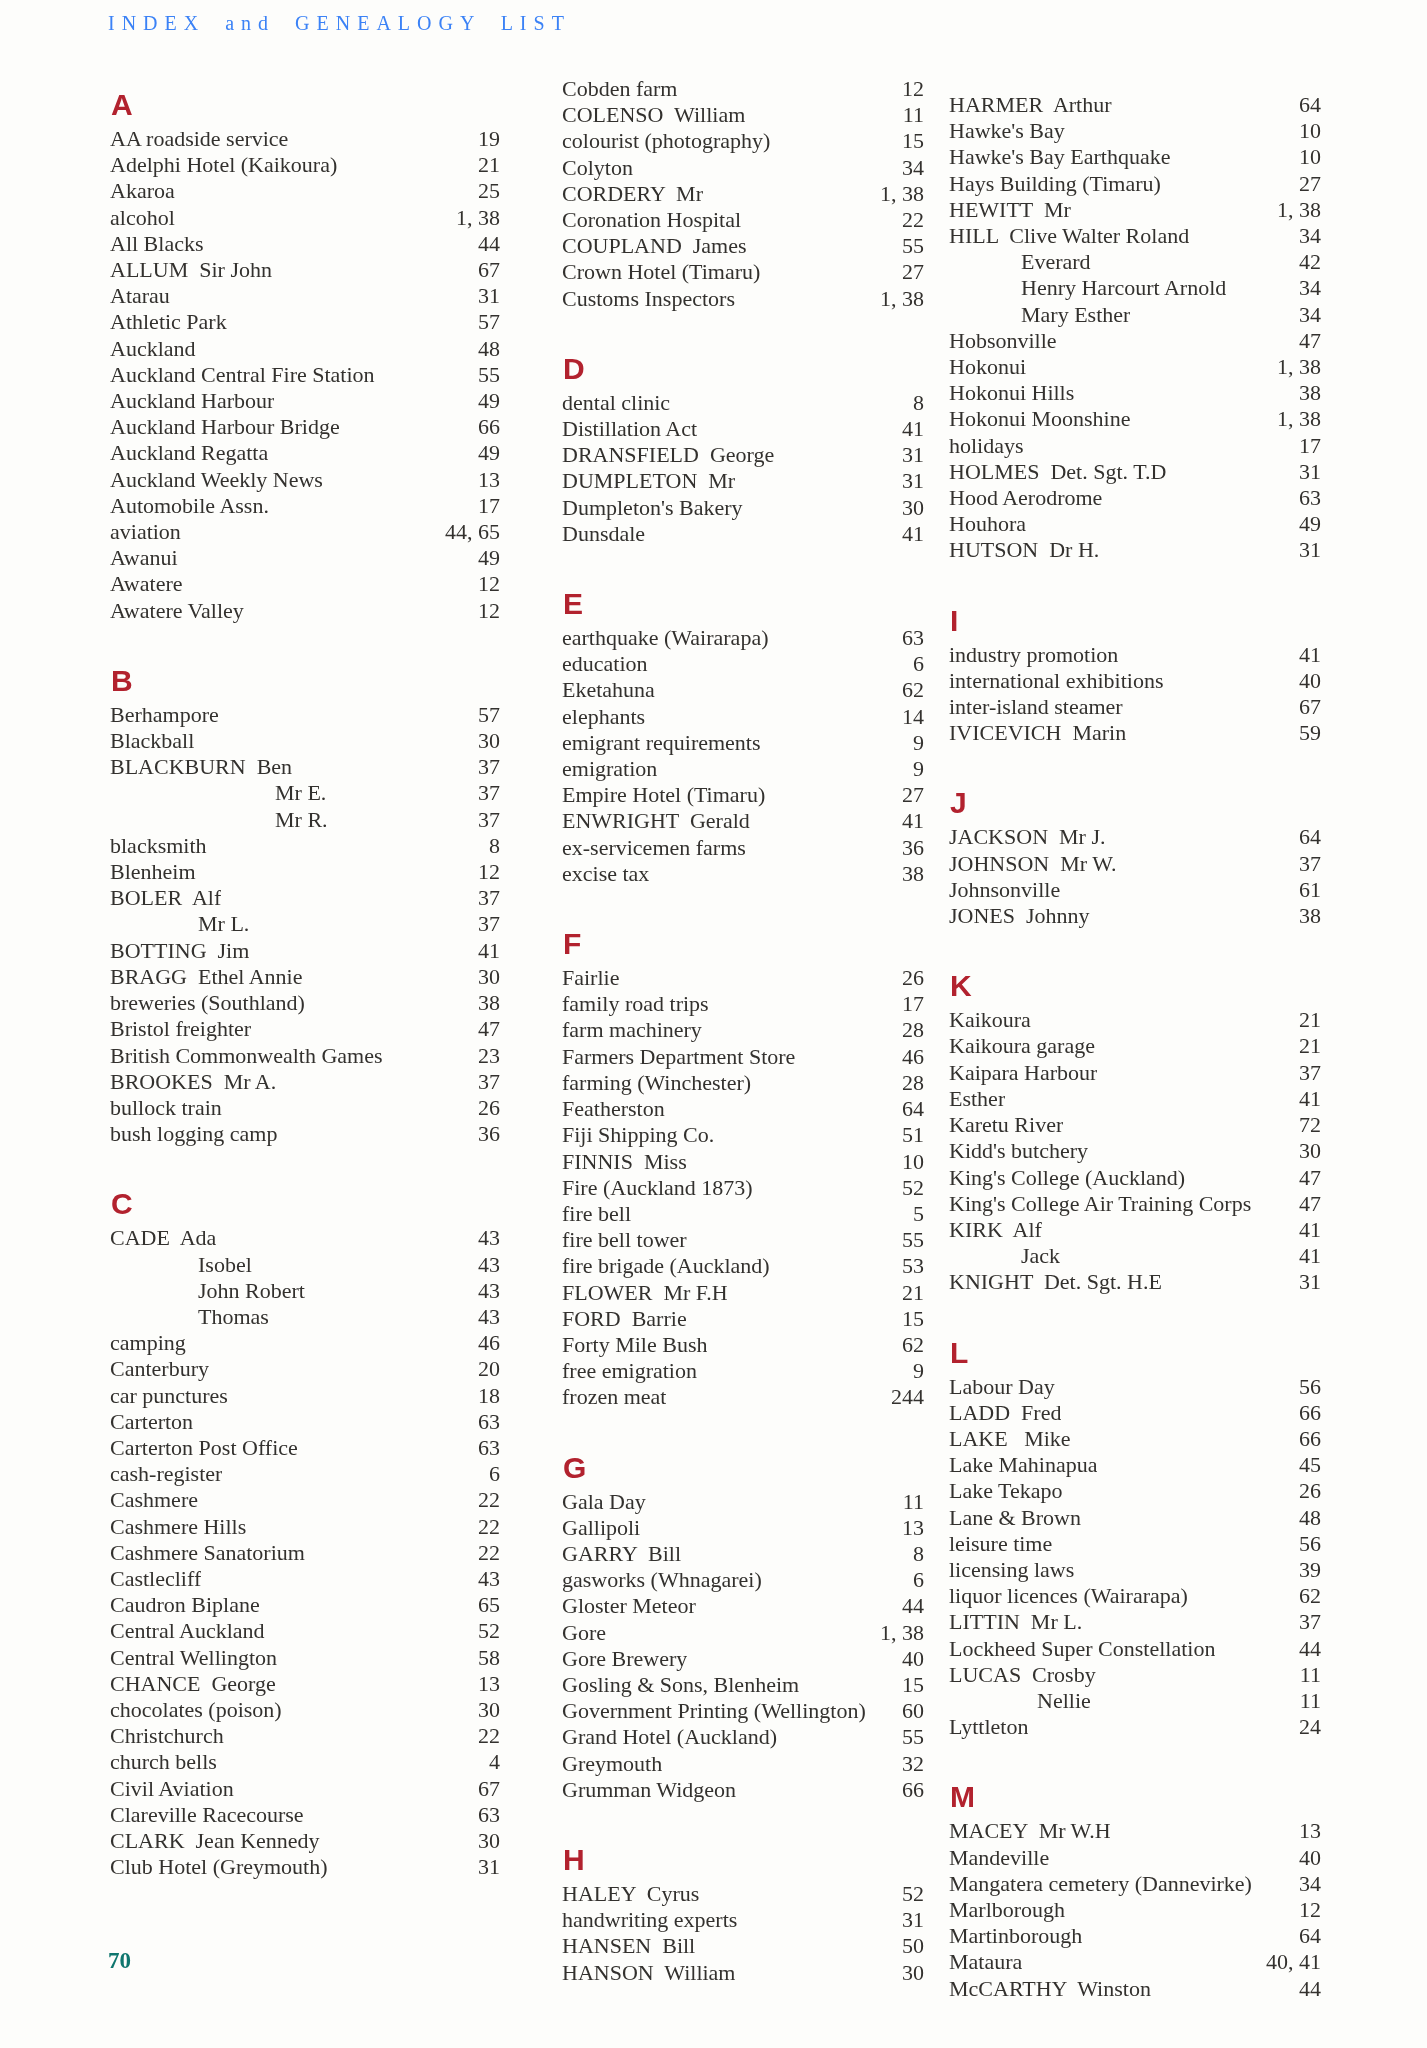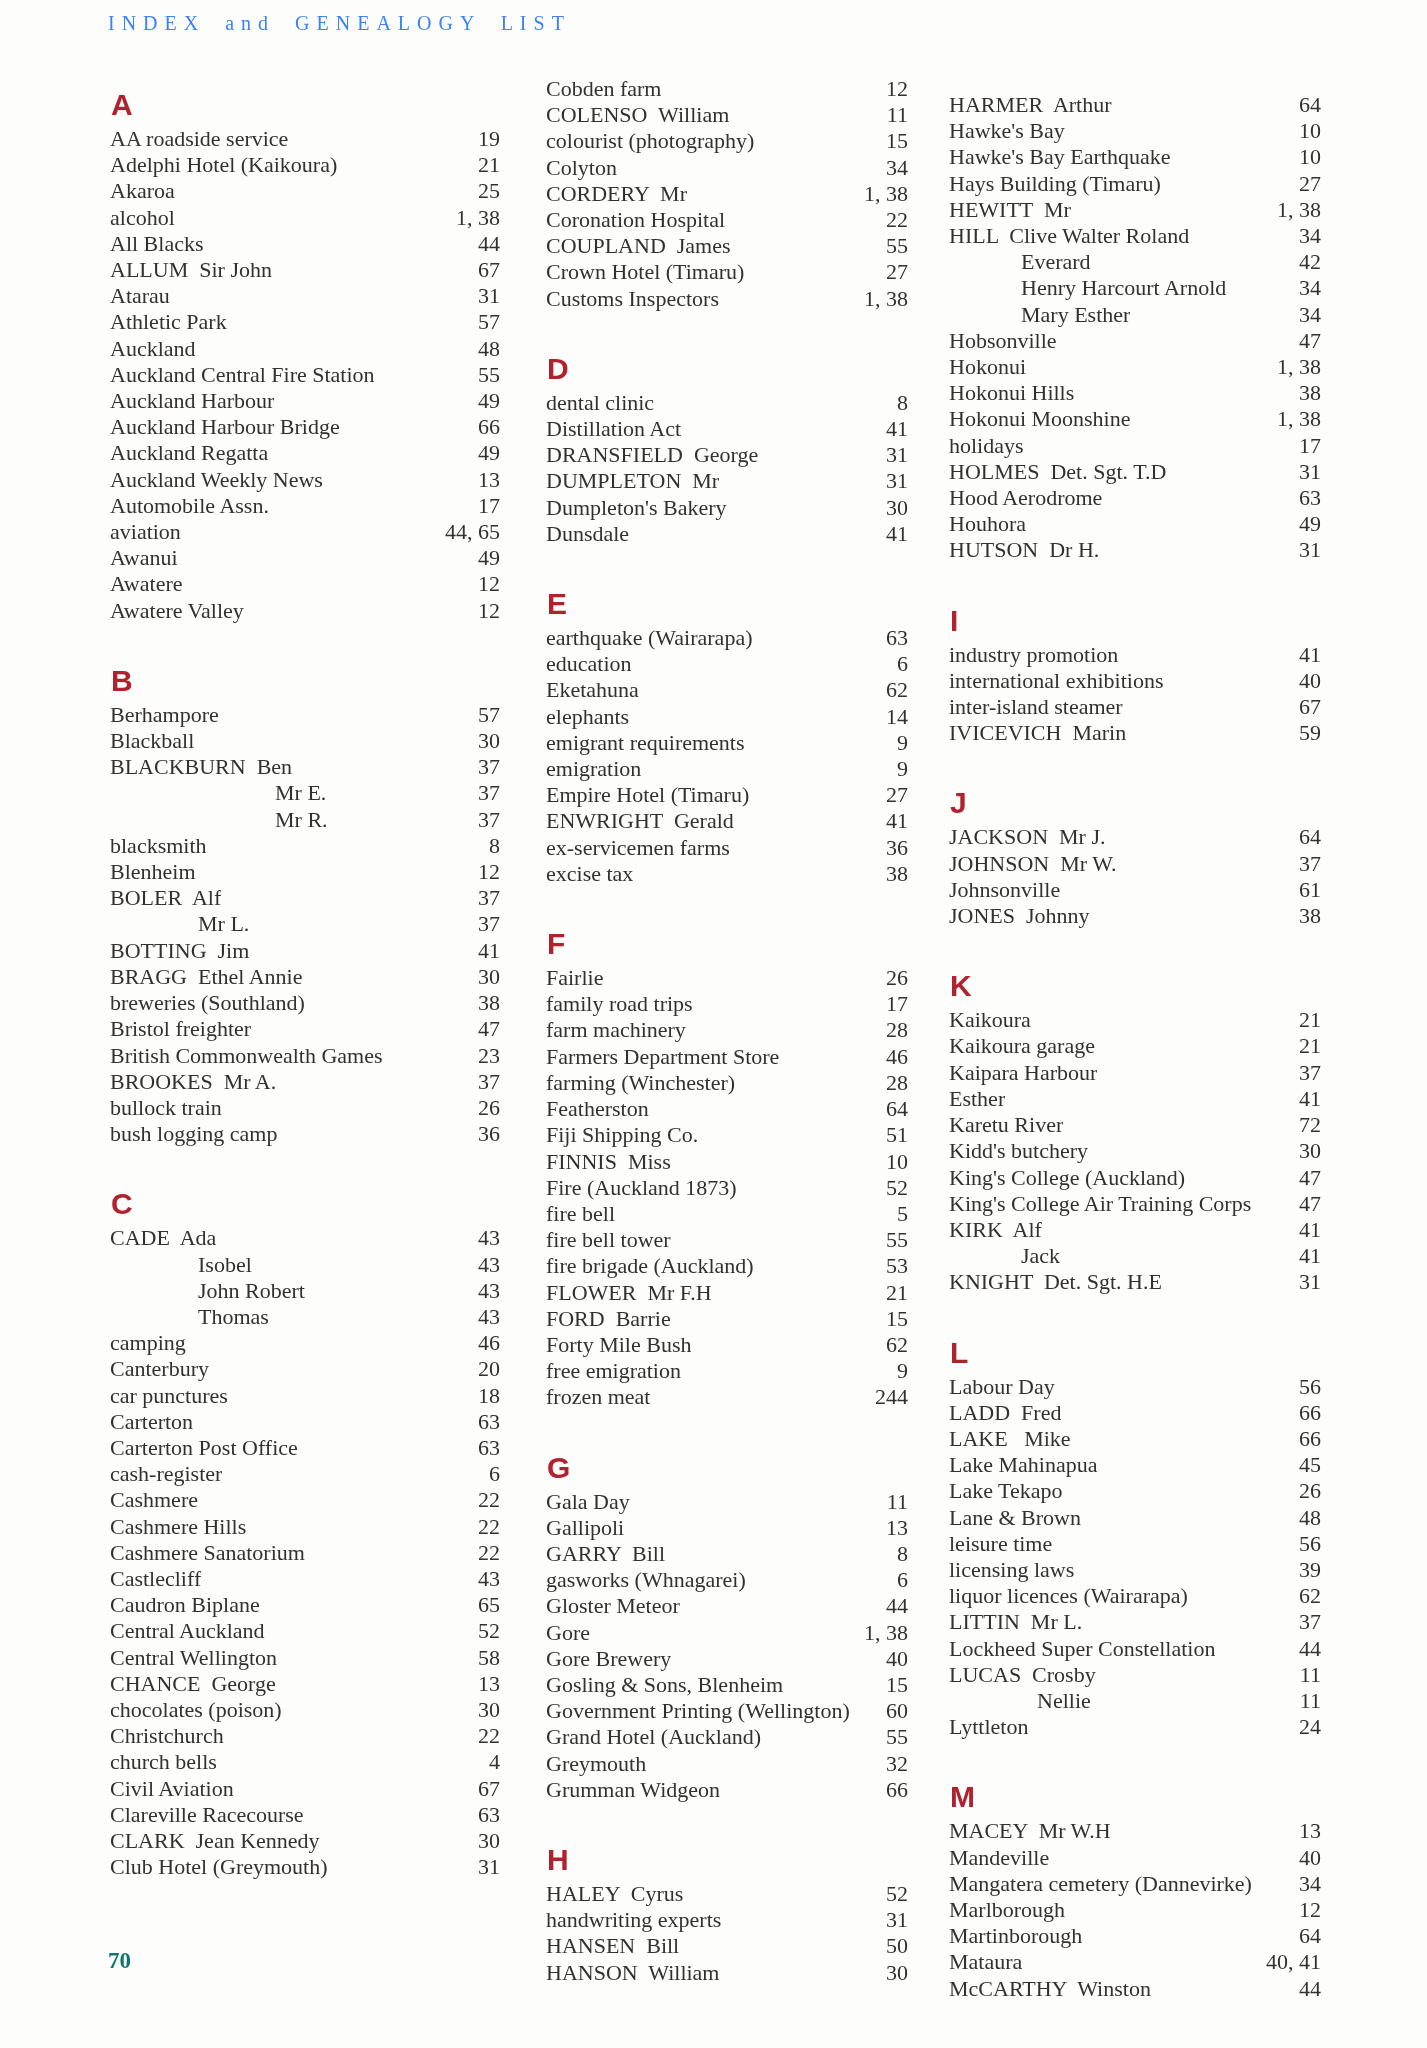--- a/index.html
+++ b/index.html
@@ -21,21 +21,21 @@
     word-spacing: 8px;
     color: #3b82f6;
   }
 
   .col {
     position: absolute;
     display: flex;
     flex-direction: column;
   }
   .col-1 { left: 110px; top: 88px;  width: 390px; }
-  .col-2 { left: 546px; top: 76px;  width: 362px; }
+  .col-2 { left: 562px; top: 76px;  width: 362px; }
   .col-3 { left: 949px; top: 92px;  width: 372px; }
 
   .section-letter {
     font-family: "Liberation Sans", "DejaVu Sans", sans-serif;
     font-weight: bold;
     font-size: 30px;
     line-height: 34px;
     color: #b2222e;
     margin: 40px 0 4px 1px;
   }

